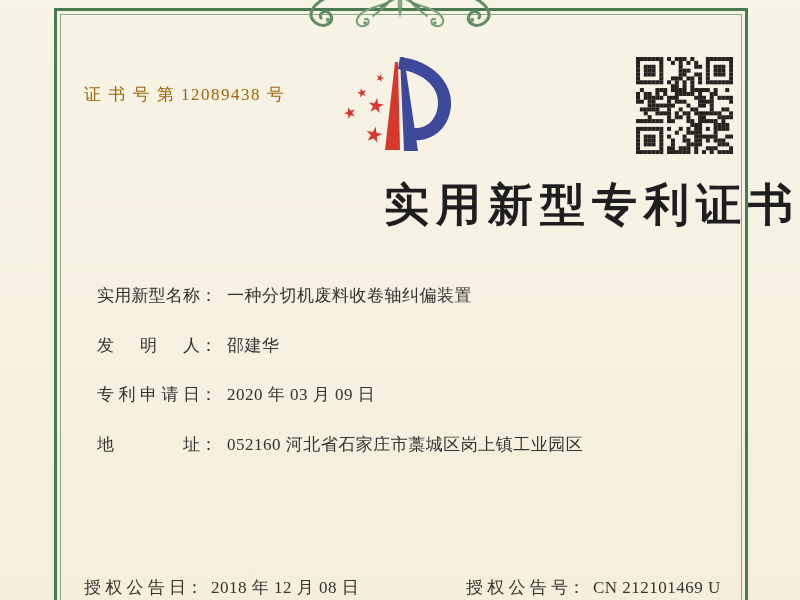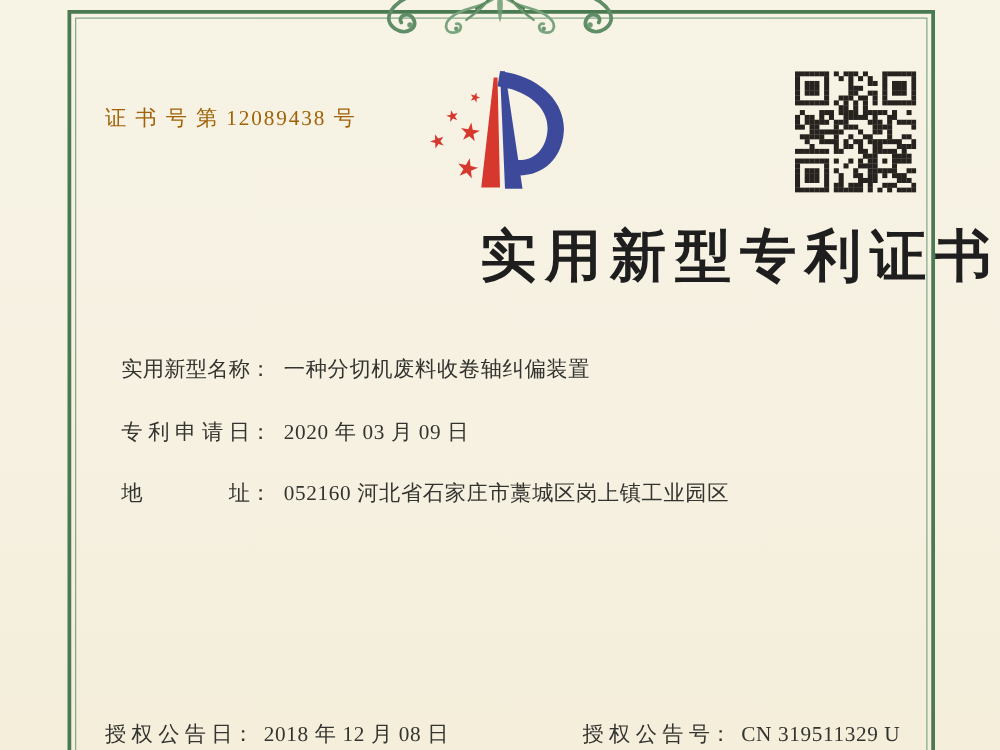--- a/index.html
+++ b/index.html
@@ -410,25 +410,28 @@
     <rect x="93.12" y="93.12" width="4.03" height="4.03" fill="#26221e"></rect>
   </svg>
 
 <h1 class="title">实用新型专利证书</h1>
 
 <div class="fields">
   <div class="row">
     <span class="lab">实用新型名称</span><span class="colon">：</span><span class="val">一种分切机废料收卷轴纠偏装置</span>
   </div>
   <div class="row">
+    <span class="lab">发 明 人</span><span class="colon">：</span><span class="val">邵建华</span>
+  </div>
+  <div class="row">
     <span class="lab">专 利 申 请 日</span><span class="colon">：</span><span class="val">2020 年 03 月 09 日</span>
   </div>
   <div class="row">
     <span class="lab">地 址</span><span class="colon">：</span><span class="val">052160 河北省石家庄市藁城区岗上镇工业园区</span>
   </div>
 </div>
 
 <div class="footer-left">
   <span>授 权 公 告 日</span><span class="fcolon">：</span><span class="val">2018 年 12 月 08 日</span>
 </div>
 <div class="footer-right">
-  <span>授 权 公 告 号</span><span class="fcolon">：</span><span class="val">CN 319511329 U</span>
+  <span>授 权 公 告 号</span><span class="fcolon">：</span><span class="val">CN 212101469 U</span>
 </div>
 
 </body></html>

